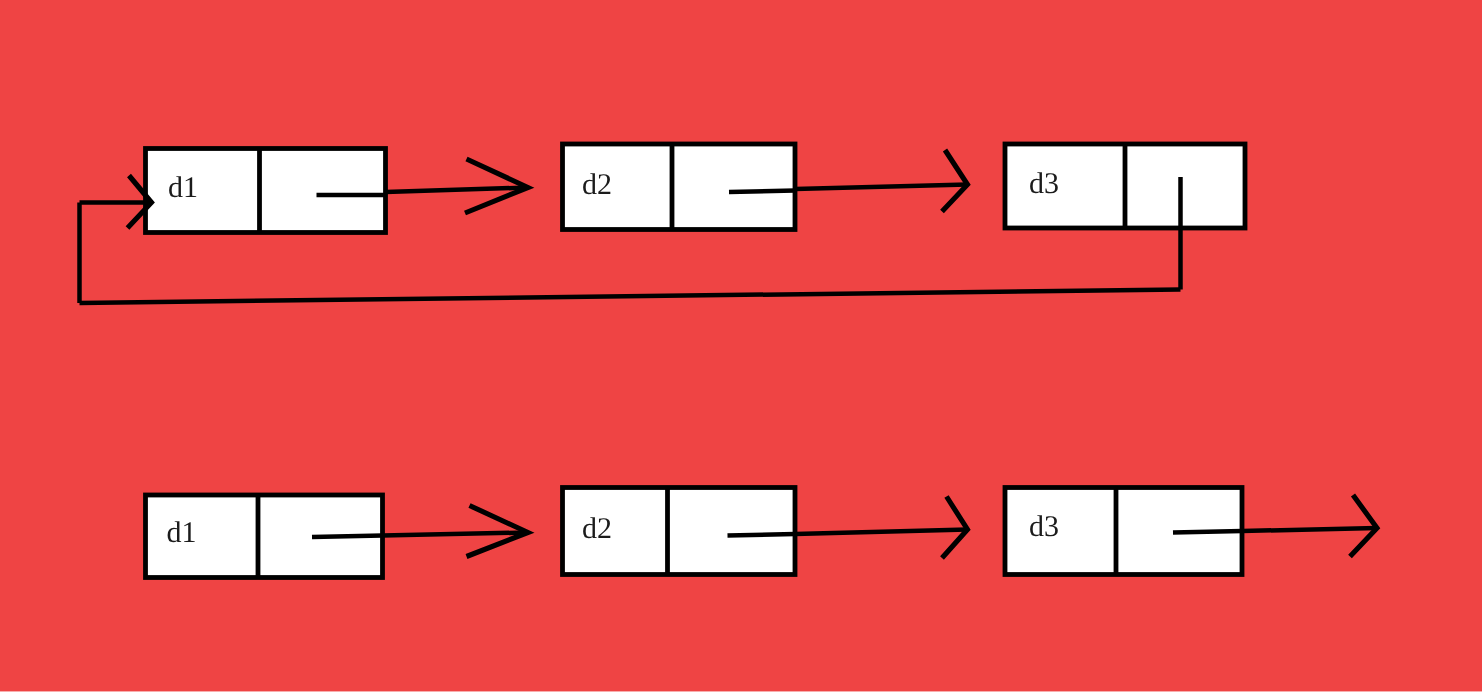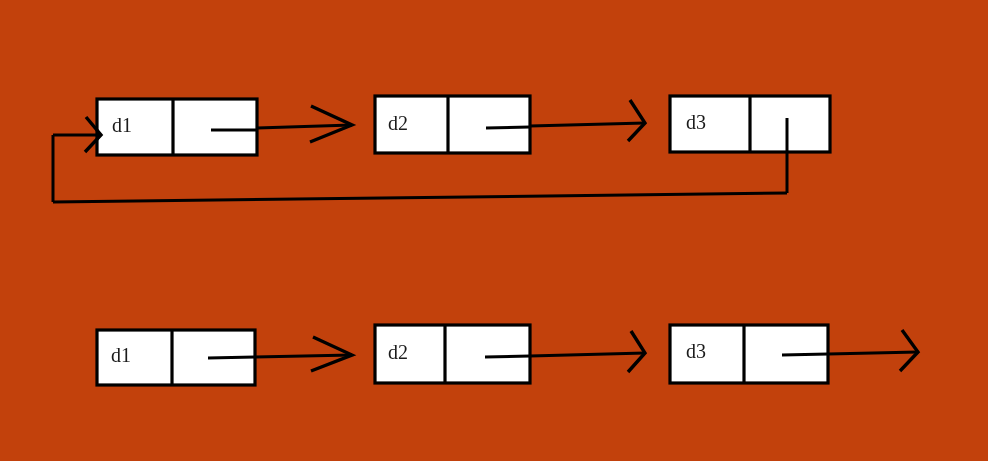--- a/index.html
+++ b/index.html
@@ -7,21 +7,21 @@
     padding: 0;
     background: #ffffff;
   }
   body {
     font-family: "Liberation Serif", serif;
   }
   #canvas-wrap {
     position: relative;
     width: 988px;
     height: 461px;
-    background: #c2410c;
+    background: #ef4444;
     overflow: hidden;
   }
   svg#diagram {
     position: absolute;
     left: 0;
     top: 0;
     width: 988px;
     height: 461px;
     display: block;
   }

